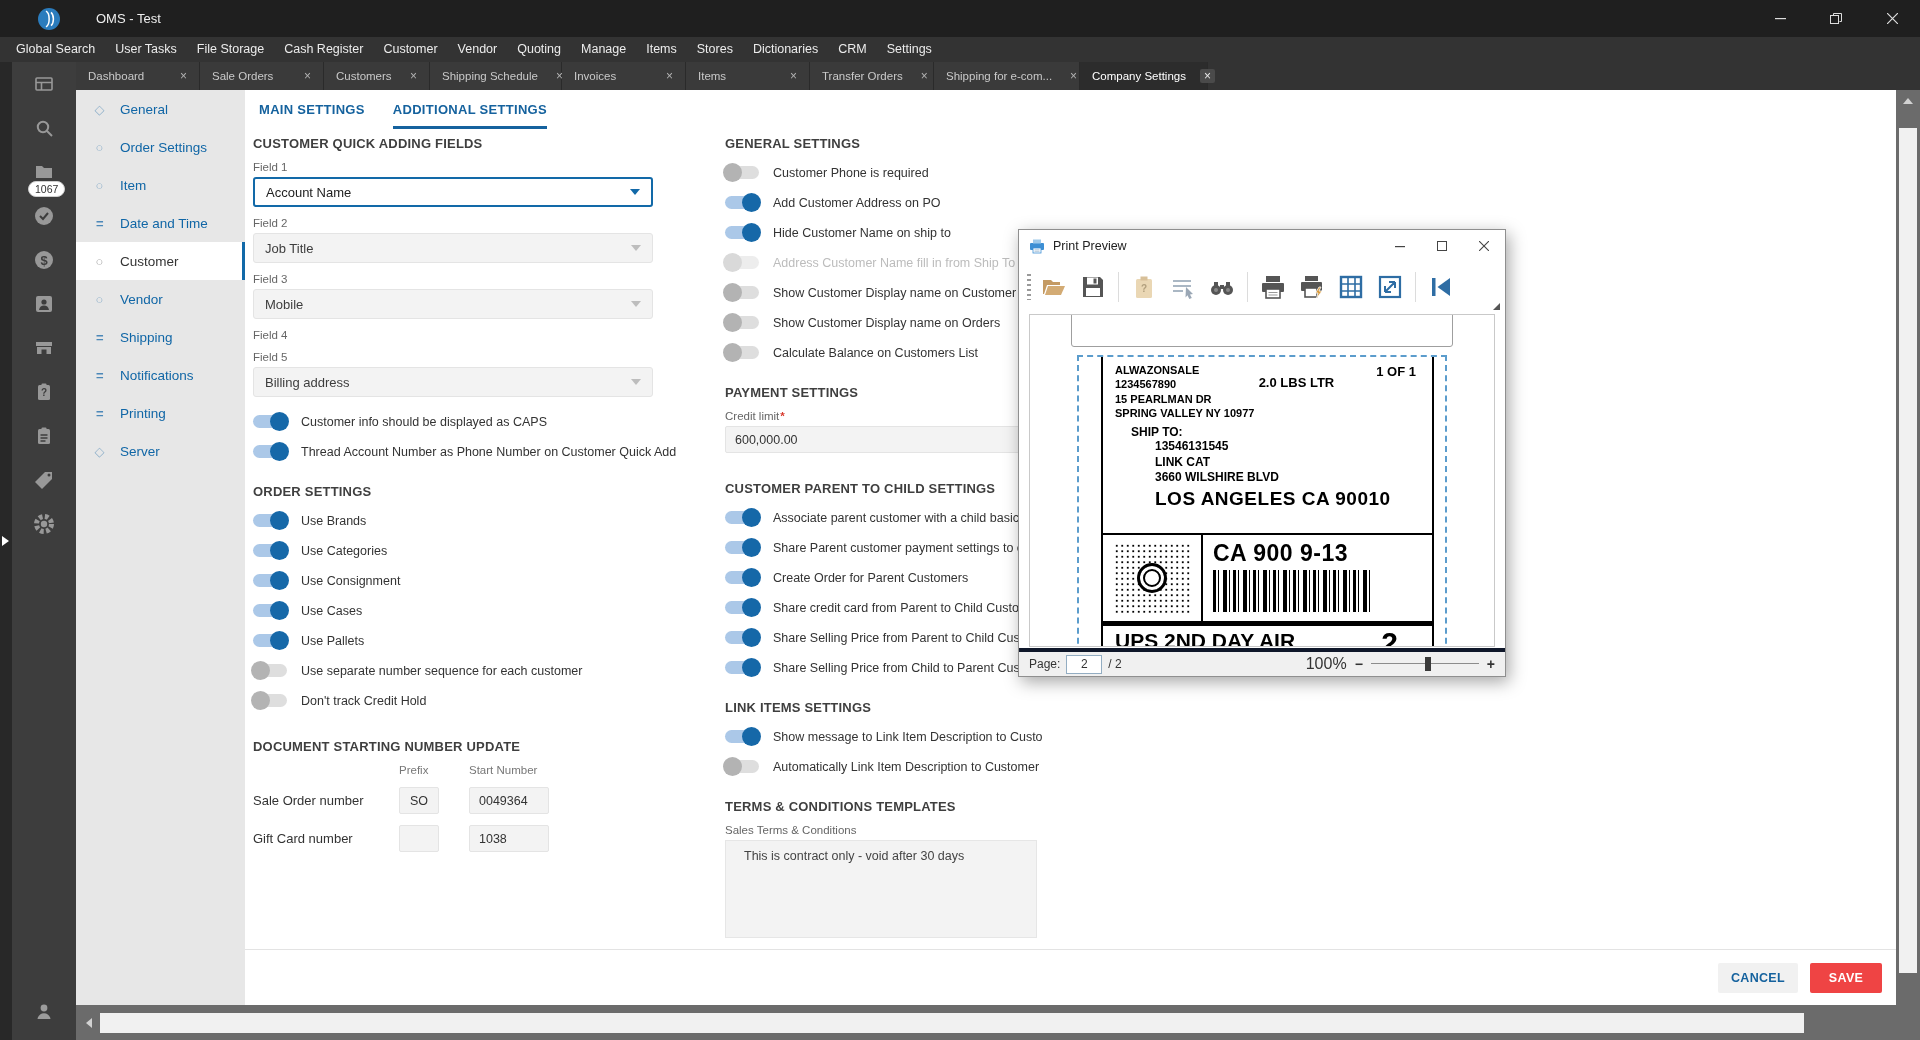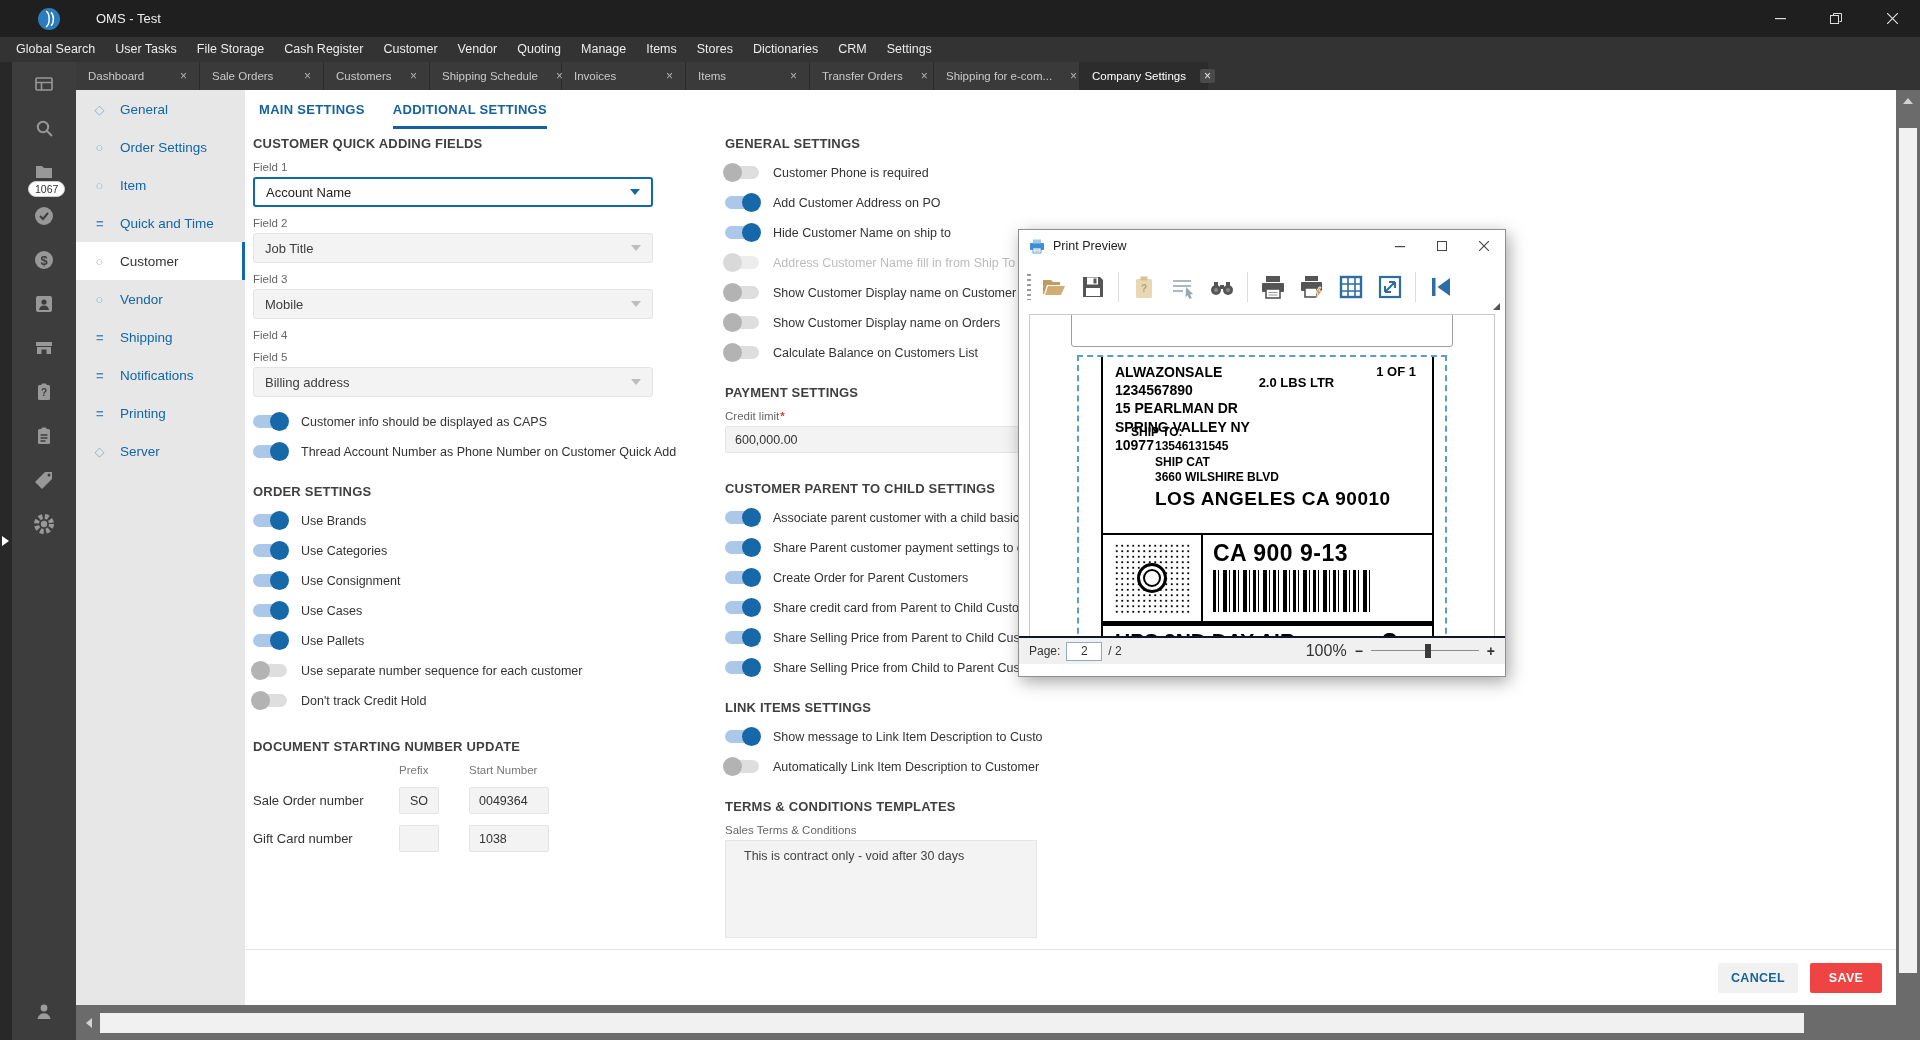--- a/index.html
+++ b/index.html
@@ -128,43 +128,43 @@
     border-bottom:7px solid #555;border-left:7px solid transparent;}
   .preview{position:absolute;left:10px;right:10px;top:84px;bottom:29px;border:1px solid #c9c9c9;
     overflow:hidden;background:#fff;}
   .p1partial{position:absolute;left:50%;transform:translateX(-50%);top:-48px;width:382px;height:80px;
     border:1px solid #9f9f9f;border-radius:3px;background:#fff;}
   .lbl-page{position:absolute;left:50%;transform:translateX(-50%);top:40px;width:370px;height:420px;
     border:2px dashed #5b9ccc;background:#fff;}
   .lbl-inner{position:absolute;left:22px;right:11px;top:0;bottom:0;
     border-left:2.5px solid #000;border-right:2.5px solid #000;color:#000;}
   .lbl-top{display:flex;padding:6px 8px 0 12px;height:56px;}
-  .from{font-size:14px;font-weight:700;line-height:1.3;flex:1;}
+  .from{font-size:11px;font-weight:700;line-height:1.3;flex:1;}
   .wt{font-size:13px;font-weight:700;margin-top:12px;}
   .count{font-size:13px;font-weight:800;margin-left:42px;margin-right:8px;margin-top:1px;}
   .shipto{padding:12px 8px 0 4px;height:120px;margin-left:24px;}
   .st-h{font-size:12px;font-weight:800;}
   .st-line{font-size:12px;font-weight:700;margin-left:24px;line-height:1.3;}
   .st-city{font-size:19px;font-weight:800;margin-left:24px;margin-top:2px;letter-spacing:.5px;}
   .mid{display:flex;border-top:2.5px solid #000;height:88px;}
   .mc-cell{width:100px;flex:none;border-right:2.5px solid #000;display:flex;align-items:center;justify-content:center;}
   .mc{width:76px;height:70px;position:relative;
     background-image:radial-gradient(#000 1.1px,transparent 1.4px);background-size:5.5px 5.5px;}
   .mc::after{content:"";position:absolute;left:50%;top:50%;width:24px;height:24px;transform:translate(-50%,-50%);
     border-radius:50%;background:#fff;border:3px solid #000;
     box-shadow:inset 0 0 0 3px #fff,inset 0 0 0 5px #000,inset 0 0 0 8px #fff;}
   .mid-right{flex:1;padding:5px 8px 0 10px;}
   .routing{font-size:23px;font-weight:800;letter-spacing:.5px;}
   .barcode{height:42px;width:158px;margin-top:3px;
     background:repeating-linear-gradient(90deg,#000 0 3px,#fff 3px 5px,#000 5px 6px,#fff 6px 10px,#000 10px 14px,#fff 14px 16px,#000 16px 17px,#fff 17px 20px);}
   .svc{border-top:5px solid #000;display:flex;justify-content:space-between;padding:3px 34px 0 12px;}
   .svc-name{font-size:21px;font-weight:800;white-space:nowrap;}
   .svc-num{font-size:30px;font-weight:800;line-height:.9;}
-  .dlg-footer{position:absolute;left:0;right:0;bottom:12px;height:28px;background:#f0f0f0;
-    border-top:2px solid #0f172a;display:flex;align-items:center;padding:0 10px;font-size:12px;color:#333;}
+  .dlg-footer{position:absolute;left:0;right:0;bottom:0;height:28px;background:#f0f0f0;
+    border-top:4px solid #0f172a;display:flex;align-items:center;padding:0 10px;font-size:12px;color:#333;}
   .page-inp{width:36px;height:19px;border:1px solid #93adc2;background:#fff;display:flex;
     align-items:center;justify-content:center;margin:0 6px;font-size:12px;}
   .zoom-area{margin-left:auto;display:flex;align-items:center;gap:8px;}
   .zoom-pct{font-size:16px;color:#333;}
   .zbtn{font-size:14px;font-weight:700;color:#333;line-height:1;}
   .slider{width:108px;height:14px;position:relative;}
   .slider .track{position:absolute;left:0;right:0;top:6px;height:1px;background:#8c8c8c;}
   .slider .thumb{position:absolute;left:50%;top:0;width:6px;height:14px;background:#3a3a3a;}
 </style>
 </head>
@@ -340,21 +340,21 @@
   <div class="nav-item">
     <span class="nav-ic">○</span>
     <span>Order Settings</span>
   </div>
   <div class="nav-item">
     <span class="nav-ic">○</span>
     <span>Item</span>
   </div>
   <div class="nav-item">
     <span class="nav-ic eq">=</span>
-    <span>Quick and Time</span>
+    <span>Date and Time</span>
   </div>
   <div class="nav-item selected">
     <span class="nav-ic">○</span>
     <span>Customer</span>
   </div>
   <div class="nav-item">
     <span class="nav-ic">○</span>
     <span>Vendor</span>
   </div>
   <div class="nav-item">
@@ -727,21 +727,21 @@
             <div>1234567890</div>
             <div>15 PEARLMAN DR</div>
             <div>SPRING VALLEY  NY 10977</div>
           </div>
           <div class="wt">2.0 LBS LTR</div>
           <div class="count">1 OF 1</div>
         </div>
         <div class="shipto">
           <div class="st-h">SHIP TO:</div>
           <div class="st-line">13546131545</div>
-          <div class="st-line">SHIP CAT</div>
+          <div class="st-line">LINK CAT</div>
           <div class="st-line">3660 WILSHIRE BLVD</div>
           <div class="st-city">LOS ANGELES  CA  90010</div>
         </div>
         <div class="mid">
           <div class="mc-cell">
             <div class="mc"></div>
           </div>
           <div class="mid-right">
             <div class="routing">CA 900 9-13</div>
             <div class="barcode"></div>

